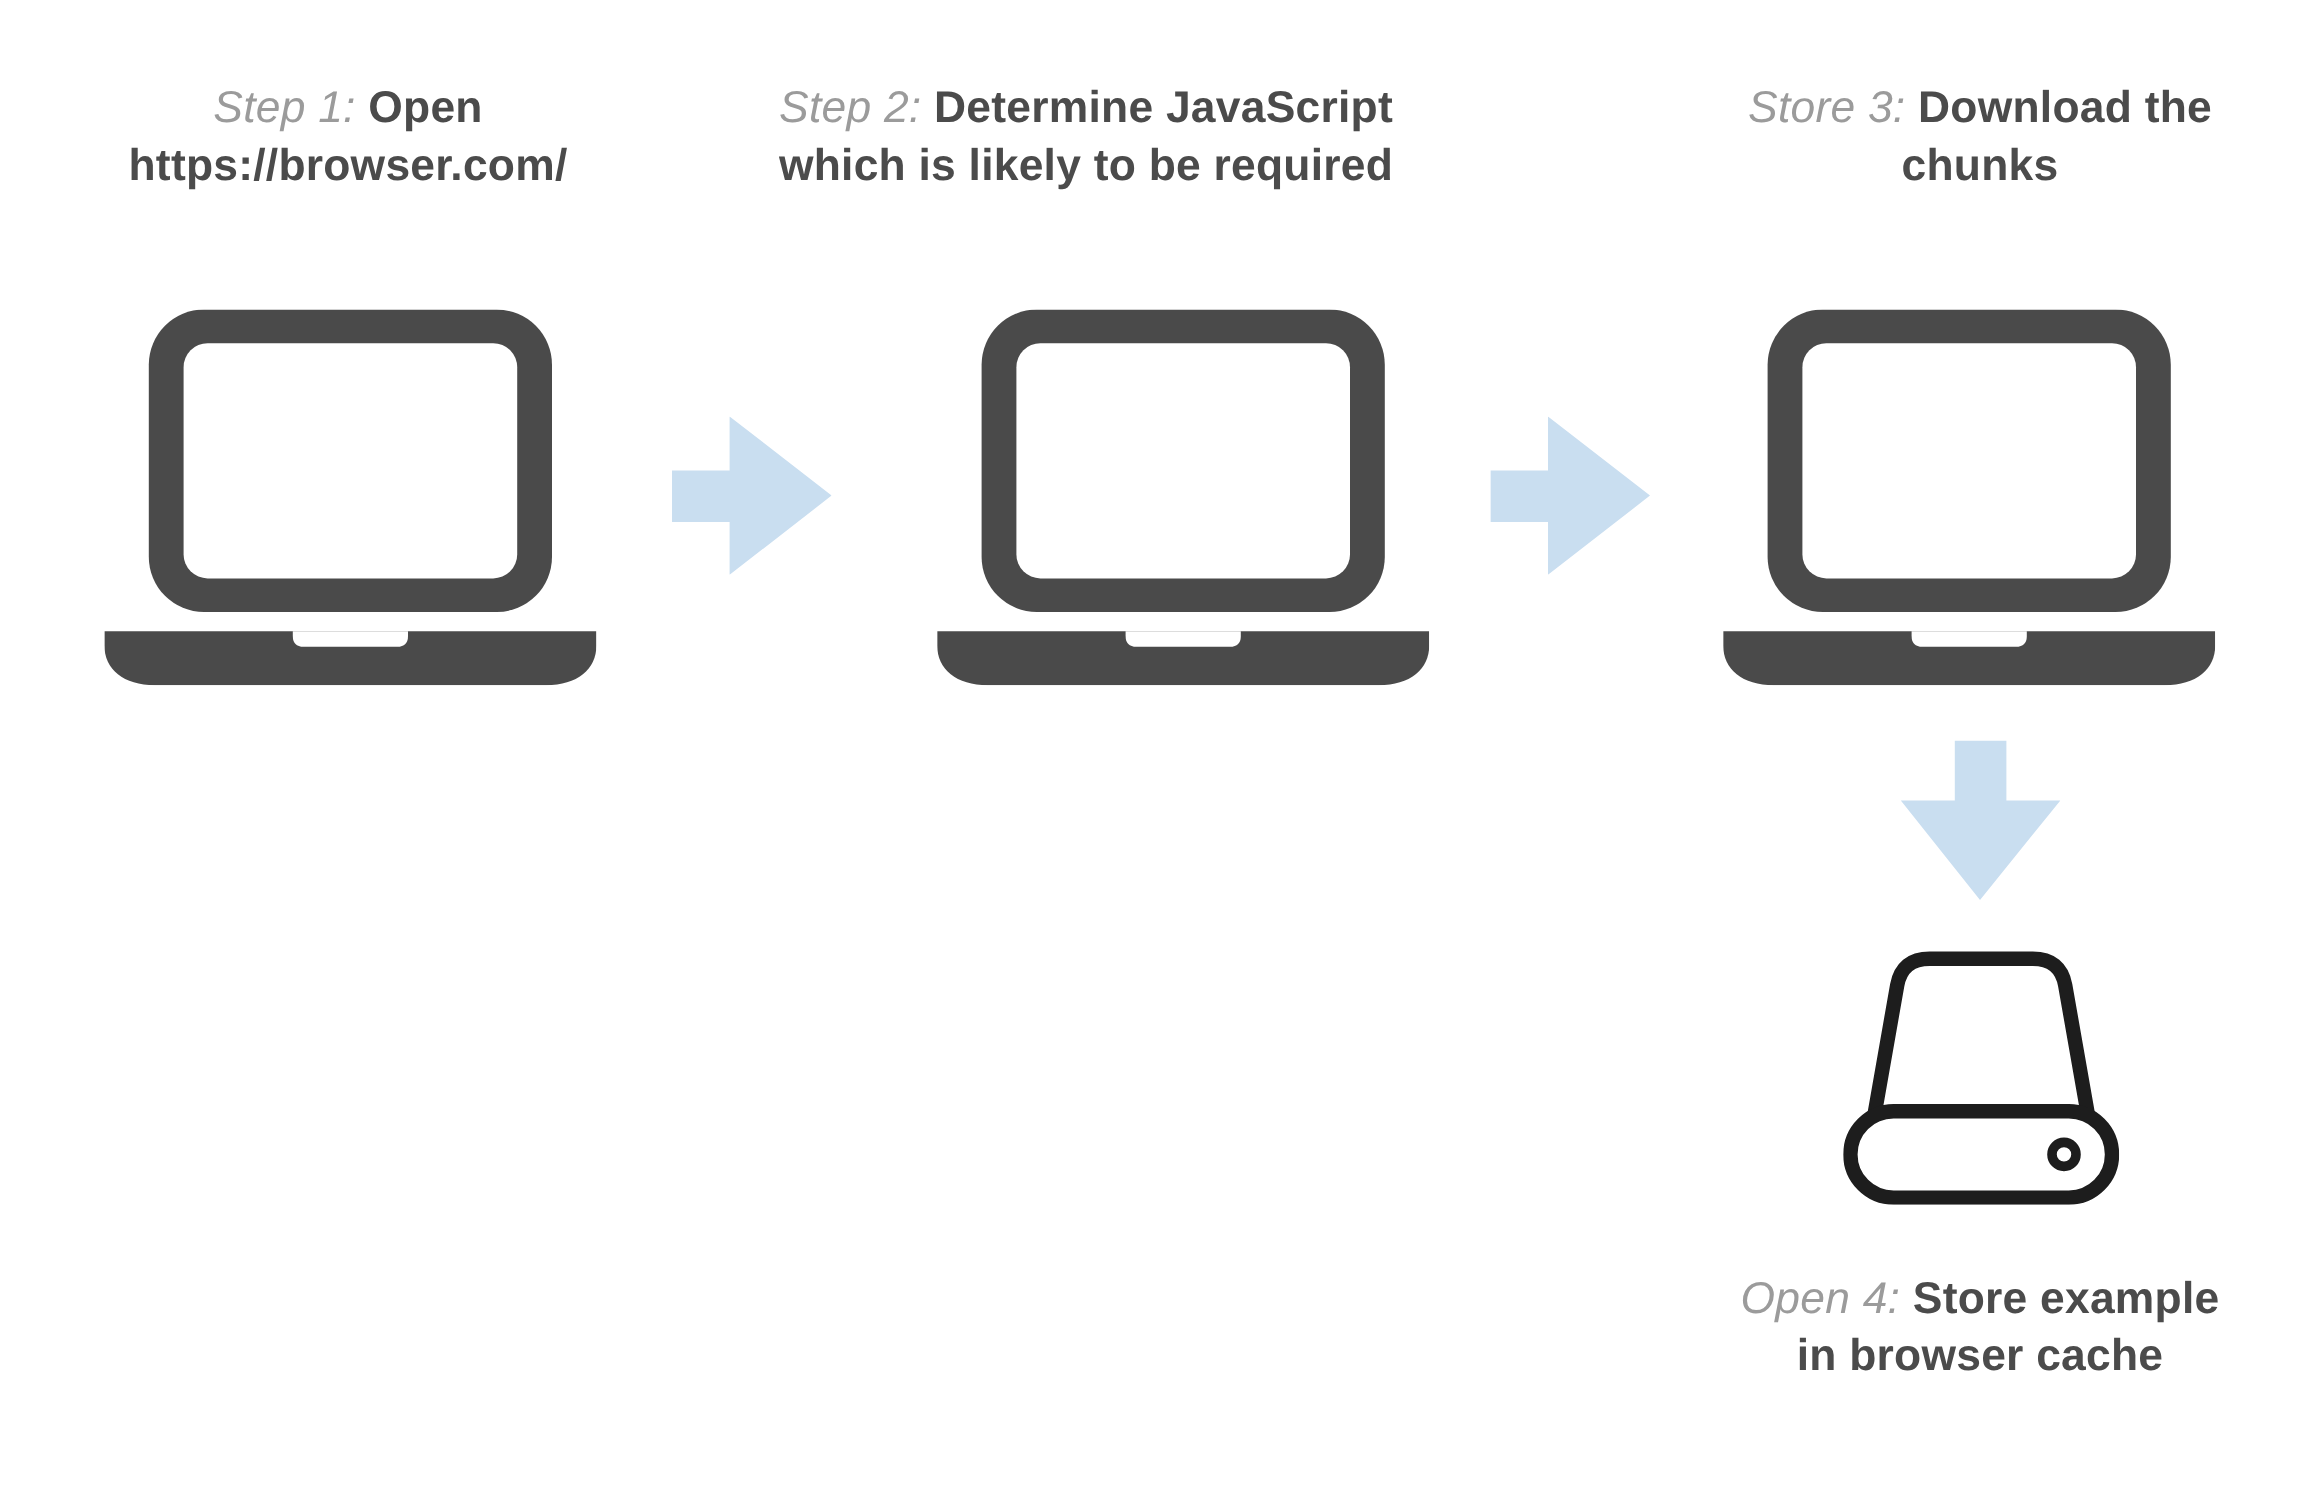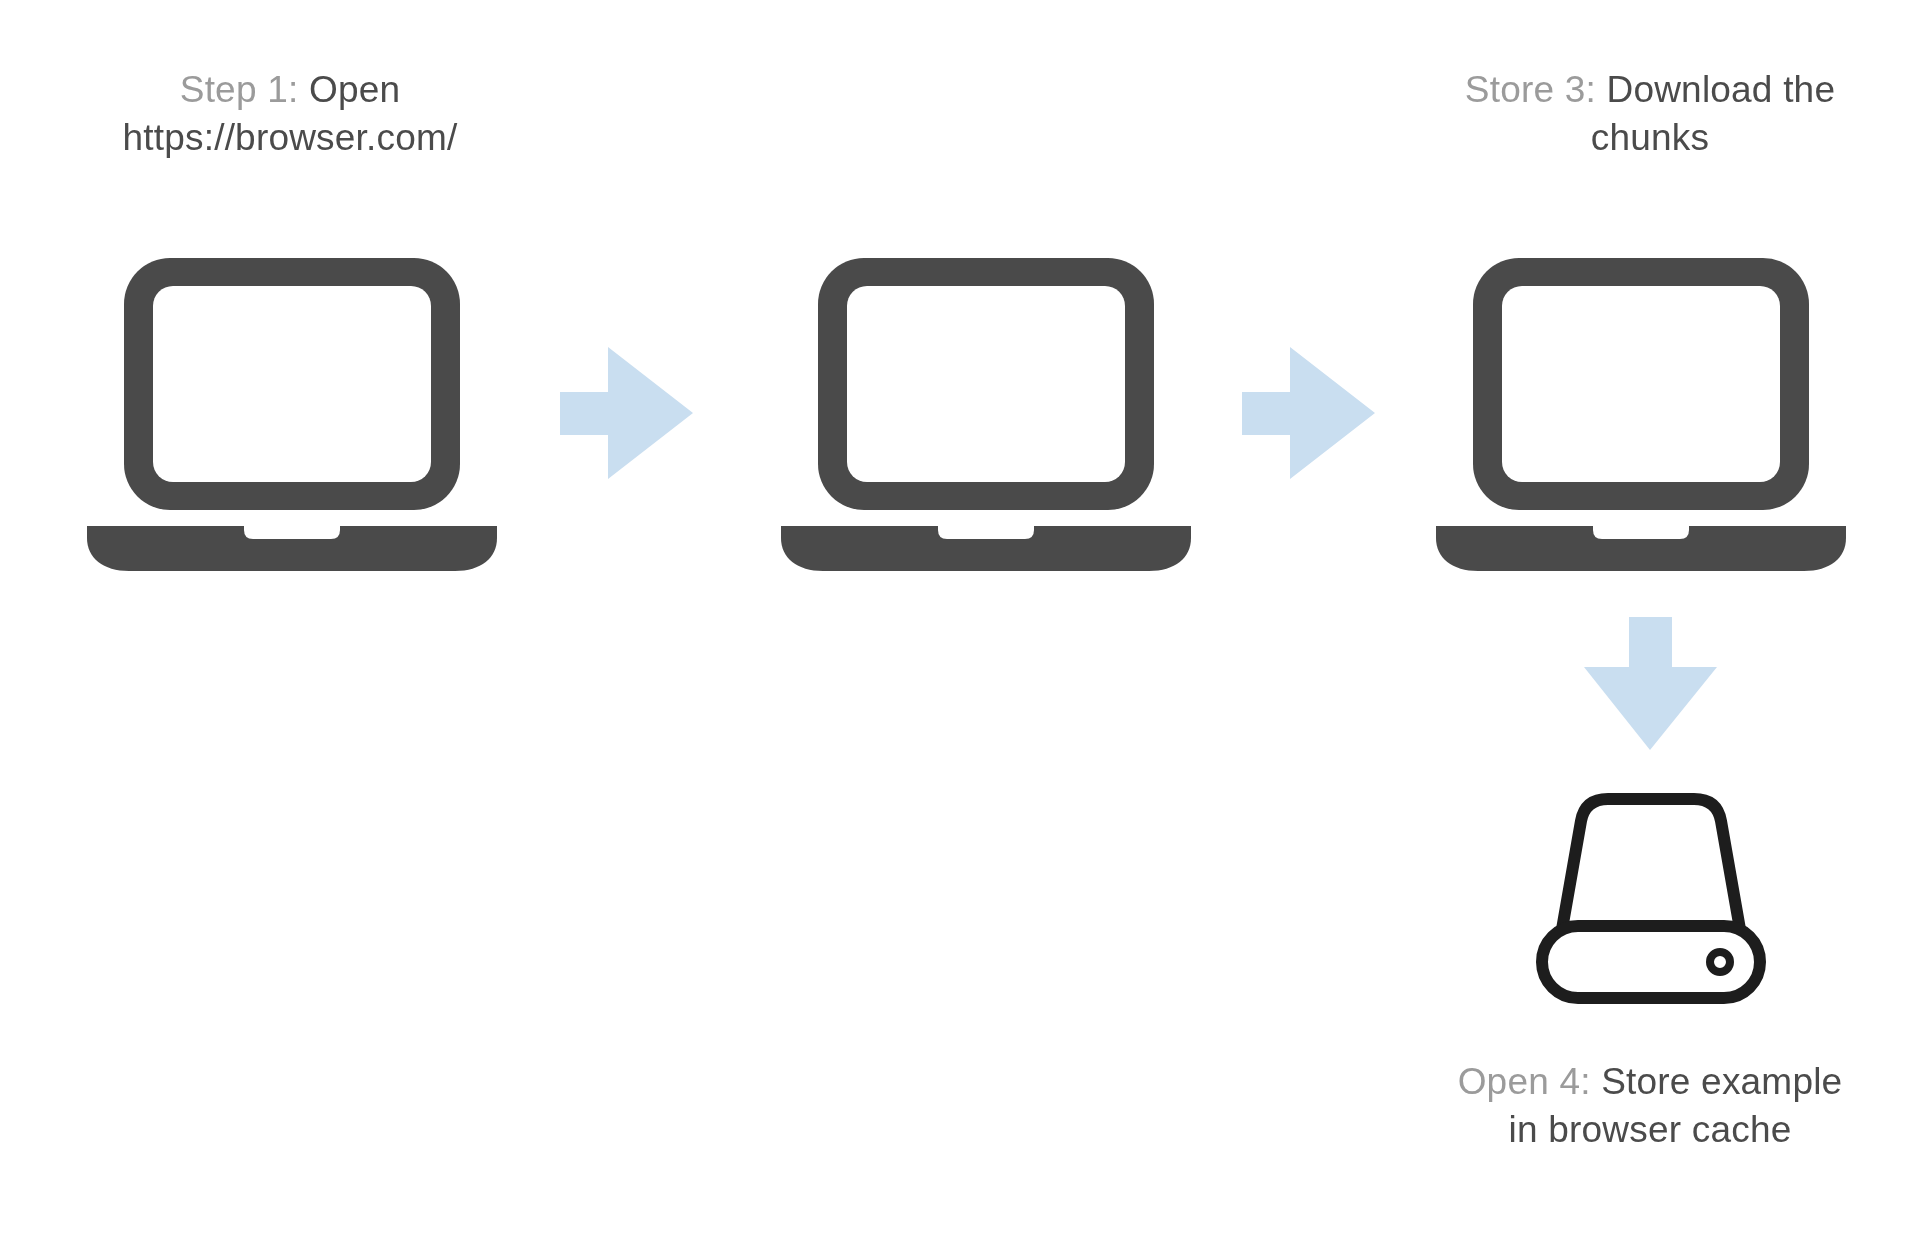--- a/index.html
+++ b/index.html
@@ -19,24 +19,25 @@
     position: absolute;
     width: 560px;
     text-align: center;
     font-size: 37px;
     line-height: 48px;
     letter-spacing: 0.2px;
   }
   .caption .lbl {
     color: var(--step-label, #9b9b9b);
     font-weight: 400;
+    font-style: italic;
   }
   .caption .ttl {
     color: var(--step-title, #4b4b4b);
-    font-weight: 400;
+    font-weight: 700;
   }
   .icon-abs { position: absolute; }
   .laptop-frame { fill: var(--laptop, #4a4a4a); }
   .laptop-screen { fill: #ffffff; }
   .arrow-shape { fill: var(--arrow, #c9def0); }
   .drive-stroke {
     stroke: var(--drive-outline, #1d1d1d);
     fill: #ffffff;
     stroke-width: 12;
     stroke-linejoin: round;
@@ -50,20 +51,24 @@
 </head>
 <body>
 
 <div class="canvas">
 
   <div class="caption" style="left:10px; top:66px;">
     <div><span class="lbl">Step 1:</span> <span class="ttl">Open</span></div>
     <div class="ttl">https://browser.com/</div>
   </div>
 
+  <div class="caption" style="left:625px; top:66px;">
+    <div><span class="lbl">Step 2:</span> <span class="ttl">Determine JavaScript</span></div>
+    <div class="ttl">which is likely to be required</div>
+  </div>
 
   <div class="caption" style="left:1370px; top:66px;">
     <div><span class="lbl">Store 3:</span> <span class="ttl">Download the</span></div>
     <div class="ttl">chunks</div>
   </div>
 
   <svg class="icon-abs" style="left:87px; top:258px;" width="410" height="313" viewBox="0 0 410 313" aria-hidden="true">
     <rect class="laptop-frame" x="37" y="0" width="336" height="252" rx="46"></rect>
     <rect class="laptop-screen" x="66" y="28" width="278" height="196" rx="20"></rect>
     <path class="laptop-frame" d="M0,268 H410 V280 C410,300 394,313 368,313 H42 C16,313 0,300 0,280 Z"></path>

